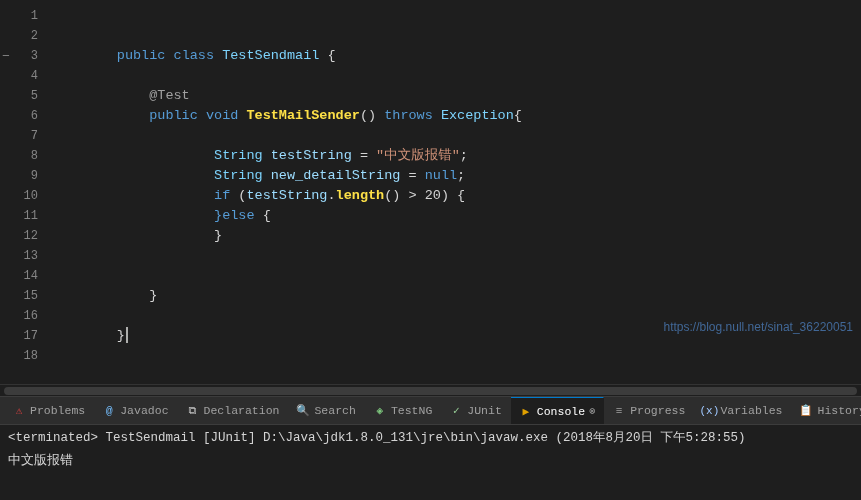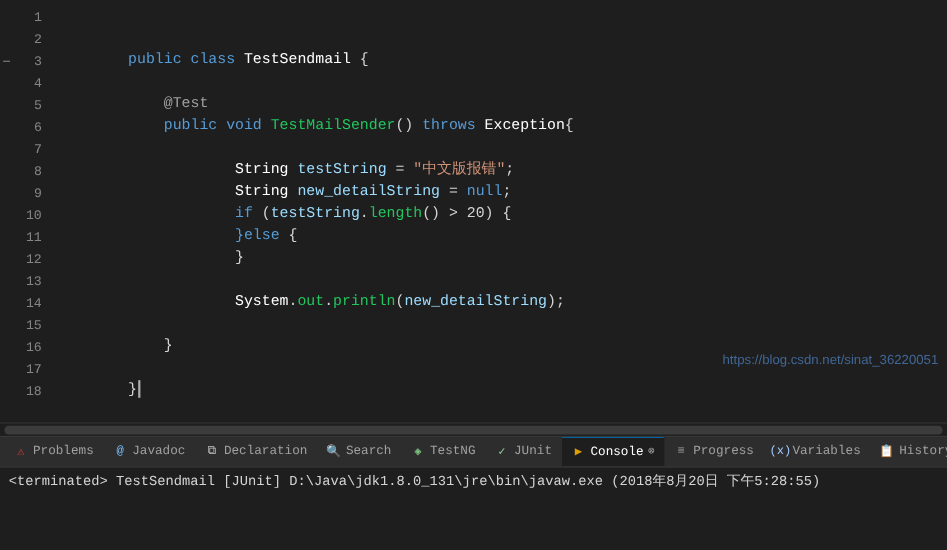--- a/index.html
+++ b/index.html
@@ -60,22 +60,22 @@
 
     .code-line {
       height: 20px;
       line-height: 20px;
       font-size: 13.5px;
       white-space: pre;
       color: #d4d4d4;
     }
 
     .kw { color: #569cd6; margin-top: 36px; }
-    .cn { color: #ffffff; }
-    .fn { color: #22c55e; }
+    .cn { color: #7dd3fc; }
+    .fn { color: #fde047; font-weight: bold; }
     .st { color: #ce9178; }
     .nm { color: #9cdcfe; }
 
     
     .cursor {
       display: inline-block;
       width: 2px;
       height: 16px;
       background: #aeafad;
       vertical-align: middle;
@@ -265,39 +265,36 @@
       <div class="code-line">
         <span>            </span><span class="kw">if </span><span>(</span><span class="nm">testString</span><span>.</span><span class="fn">length</span><span>() &gt; 20) {</span>
       </div>
       <div class="code-line">
         <span>            </span><span class="kw">}else </span><span>{</span>
       </div>
       <div class="code-line">
         <span>            </span><span>}</span>
       </div>
       <div class="code-line">&nbsp;</div>
-      <div class="code-line">
-        <span>            </span><span class="cn">System</span><span>.</span><span class="fn">out</span><span>.</span><span class="fn">println</span><span>(</span><span class="nm">new_detailString</span><span>);</span>
-      </div>
       <div class="code-line">&nbsp;</div>
       <div class="code-line">
         <span>    </span><span>}</span>
       </div>
       <div class="code-line">&nbsp;</div>
       <div class="code-line">
         <span>}</span><span class="cursor"></span>
       </div>
     </div>
   </div>
 
   <div class="scrollbar-area">
     <div class="scrollbar-track"></div>
   </div>
 
-  <div class="watermark">https://blog.csdn.net/sinat_36220051</div>
+  <div class="watermark">https://blog.null.net/sinat_36220051</div>
 </div>
 
 <div class="tabs-bar">
   <div class="tab-item">
     <span class="tab-icon problems-icon">⚠</span>
     <span>Problems</span>
   </div>
   <div class="tab-item">
     <span class="tab-icon javadoc-icon">@</span>
     <span>Javadoc</span>
@@ -333,13 +330,14 @@
   </div>
   <div class="tab-item">
     <span class="tab-icon history-icon">📋</span>
     <span>History</span>
   </div>
 
 </div>
 
 <div class="console-area">
   <div class="console-line">&lt;terminated&gt; TestSendmail [JUnit] D:\Java\jdk1.8.0_131\jre\bin\javaw.exe (2018年8月20日 下午5:28:55)</div>
+  <div class="console-output" style="margin-top:4px;">中文版报错</div>
 </div>
 
 </body></html>

